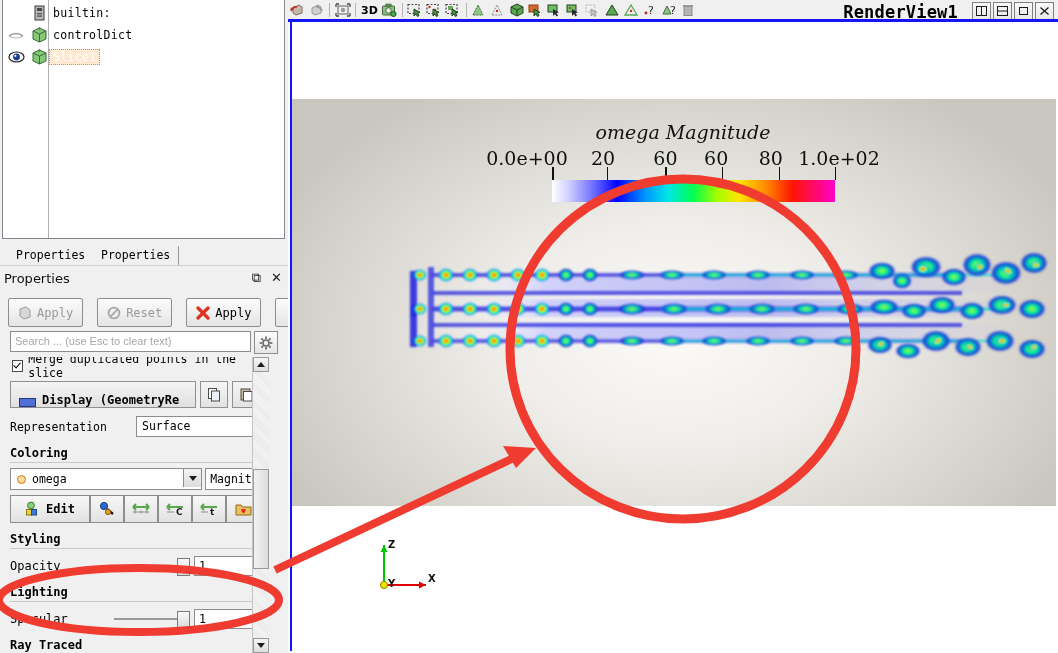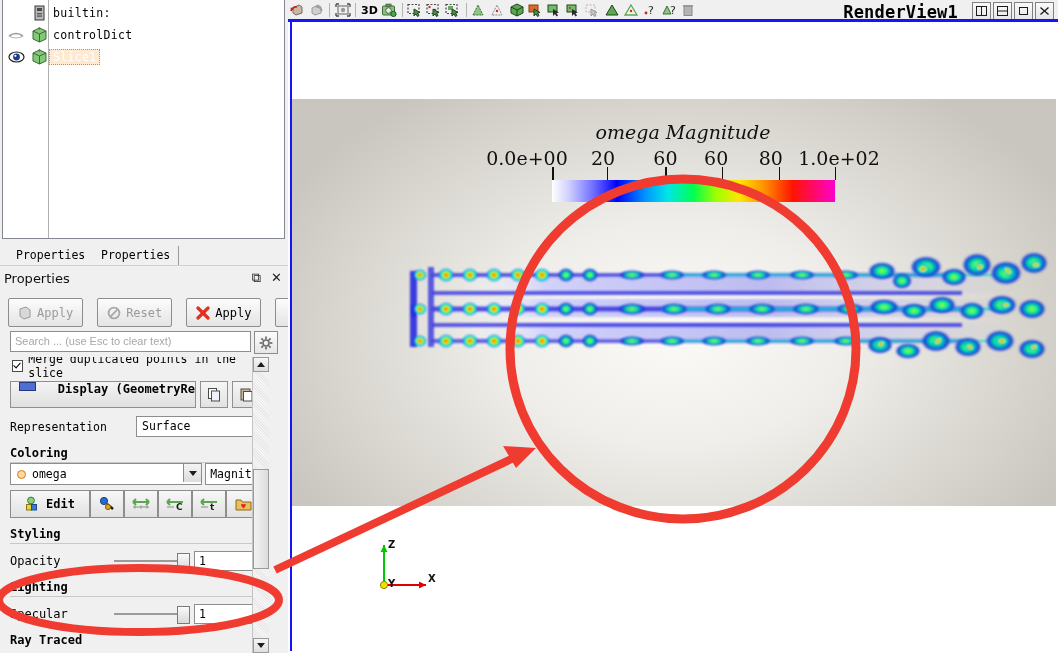--- a/index.html
+++ b/index.html
@@ -56,38 +56,38 @@
   
   .scrollarea{position:absolute;left:8px;top:357px;width:272px;height:296px;overflow:hidden;}
   .sa-inner{position:absolute;left:0;top:0;width:252px;}
   .chkrow{display:flex;align-items:center;gap:5px;height:18px;padding-left:4px;}
   .chk{width:10px;height:10px;border:1px solid #4a4a4a;background:#fff;position:relative;}
   .chk:after{content:"";position:absolute;left:2px;top:0px;width:3px;height:6px;
              border:solid #000;border-width:0 1.6px 1.6px 0;transform:rotate(42deg);}
   .lbl-mono{font-family:"DejaVu Sans Mono",monospace;font-size:11.5px;}
 
   .dispbar{margin-top:6px;display:flex;align-items:center;gap:4px;padding-left:2px;}
-  .dispbtn{height:25px;flex:0 0 176px;display:flex;align-items:flex-start;gap:22px;padding-left:8px;
+  .dispbtn{height:25px;flex:0 0 176px;display:flex;align-items:flex-end;gap:6px;padding-left:8px;
            background:linear-gradient(#f4f4f4,#e0e0e0);border:1px solid #909090;
            font-family:"DejaVu Sans Mono",monospace;font-size:12px;font-weight:bold;
            overflow:hidden;white-space:nowrap;}
   .dashicon{width:15px;height:7px;background:#4f6fd4;border:1px solid #24377e;}
   .sqbtn{width:26px;height:25px;background:linear-gradient(#f6f6f6,#e2e2e2);border:1px solid #909090;
          display:flex;align-items:center;justify-content:center;}
 
   .rowline{margin-top:8px;display:flex;align-items:center;gap:14px;padding-left:2px;}
   .rowlabel{font-family:"DejaVu Sans Mono",monospace;font-size:11.5px;width:112px;}
   .combo{height:19px;flex:1;background:#fff;border:1px solid #8d8d8d;line-height:19px;padding-left:5px;
          font-family:"DejaVu Sans Mono",monospace;font-size:11.5px;overflow:hidden;white-space:nowrap;}
 
   .sectionhdr{margin-top:9px;padding-left:2px;font-family:"DejaVu Sans Mono",monospace;
               font-size:12px;font-weight:bold;}
   .sectionrule{height:1px;background:#c8c8c8;margin-top:2px;margin-left:2px;width:246px;}
 
-  .colorrow{display:flex;gap:3px;padding-left:2px;}
+  .colorrow{margin-top:5px;display:flex;gap:3px;padding-left:2px;}
   .arraycombo{width:196px;height:20px;background:#fff;border:1px solid #8d8d8d;display:flex;align-items:center;
               gap:6px;padding-left:6px;font-family:"DejaVu Sans Mono",monospace;font-size:11.5px;position:relative;}
   .dot{width:7px;height:7px;border-radius:50%;border:1.5px solid #d07a10;background:#ffd9a0;}
   .cb-arrow{position:absolute;right:0;top:0;width:17px;height:18px;background:linear-gradient(#f4f4f4,#dcdcdc);
             border-left:1px solid #8d8d8d;display:flex;align-items:center;justify-content:center;}
   .compcombo{width:52px;height:20px;background:#fff;border:1px solid #8d8d8d;line-height:20px;padding-left:4px;
              font-family:"DejaVu Sans Mono",monospace;font-size:11.5px;overflow:hidden;white-space:nowrap;}
 
   .iconrow{margin-top:5px;display:flex;gap:0;padding-left:2px;}
   .ibtn{width:32px;height:26px;background:linear-gradient(#f7f7f7,#e2e2e2);border:1px solid #8d8d8d;

